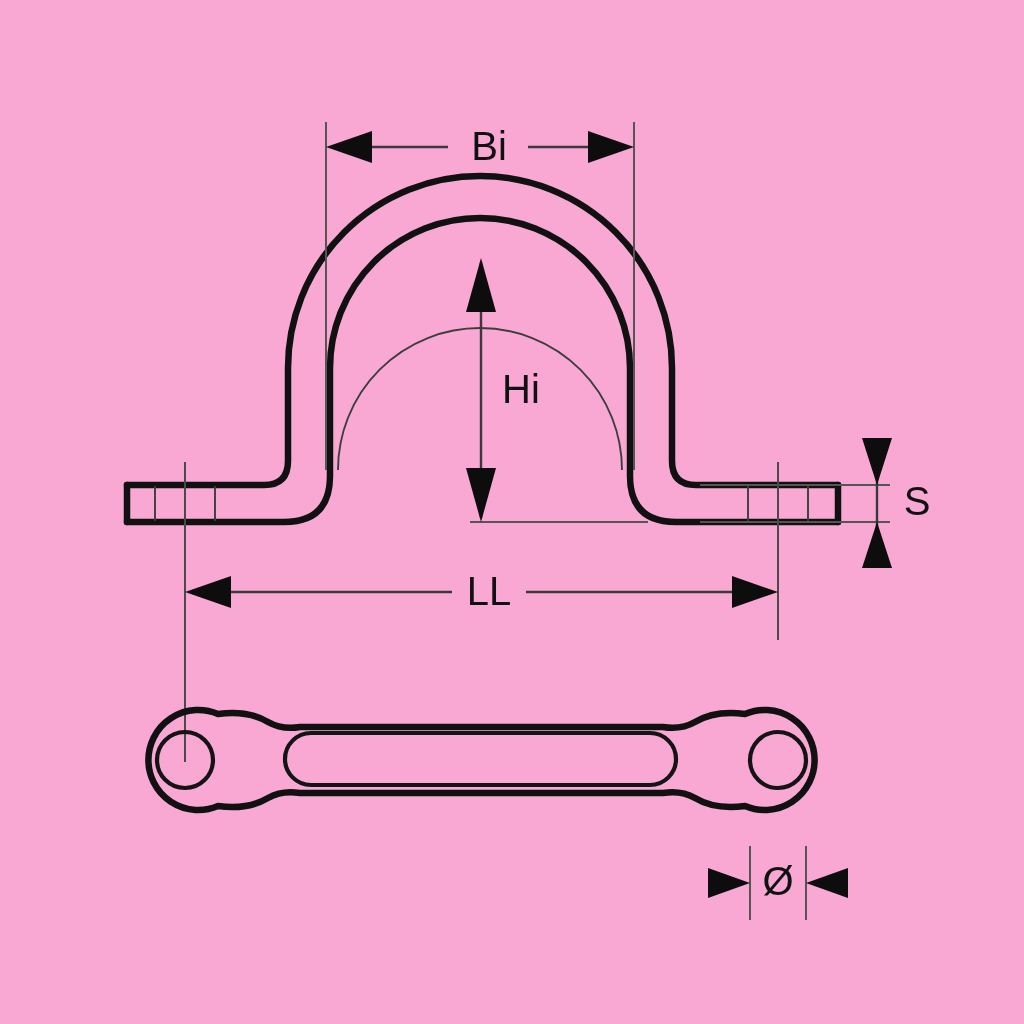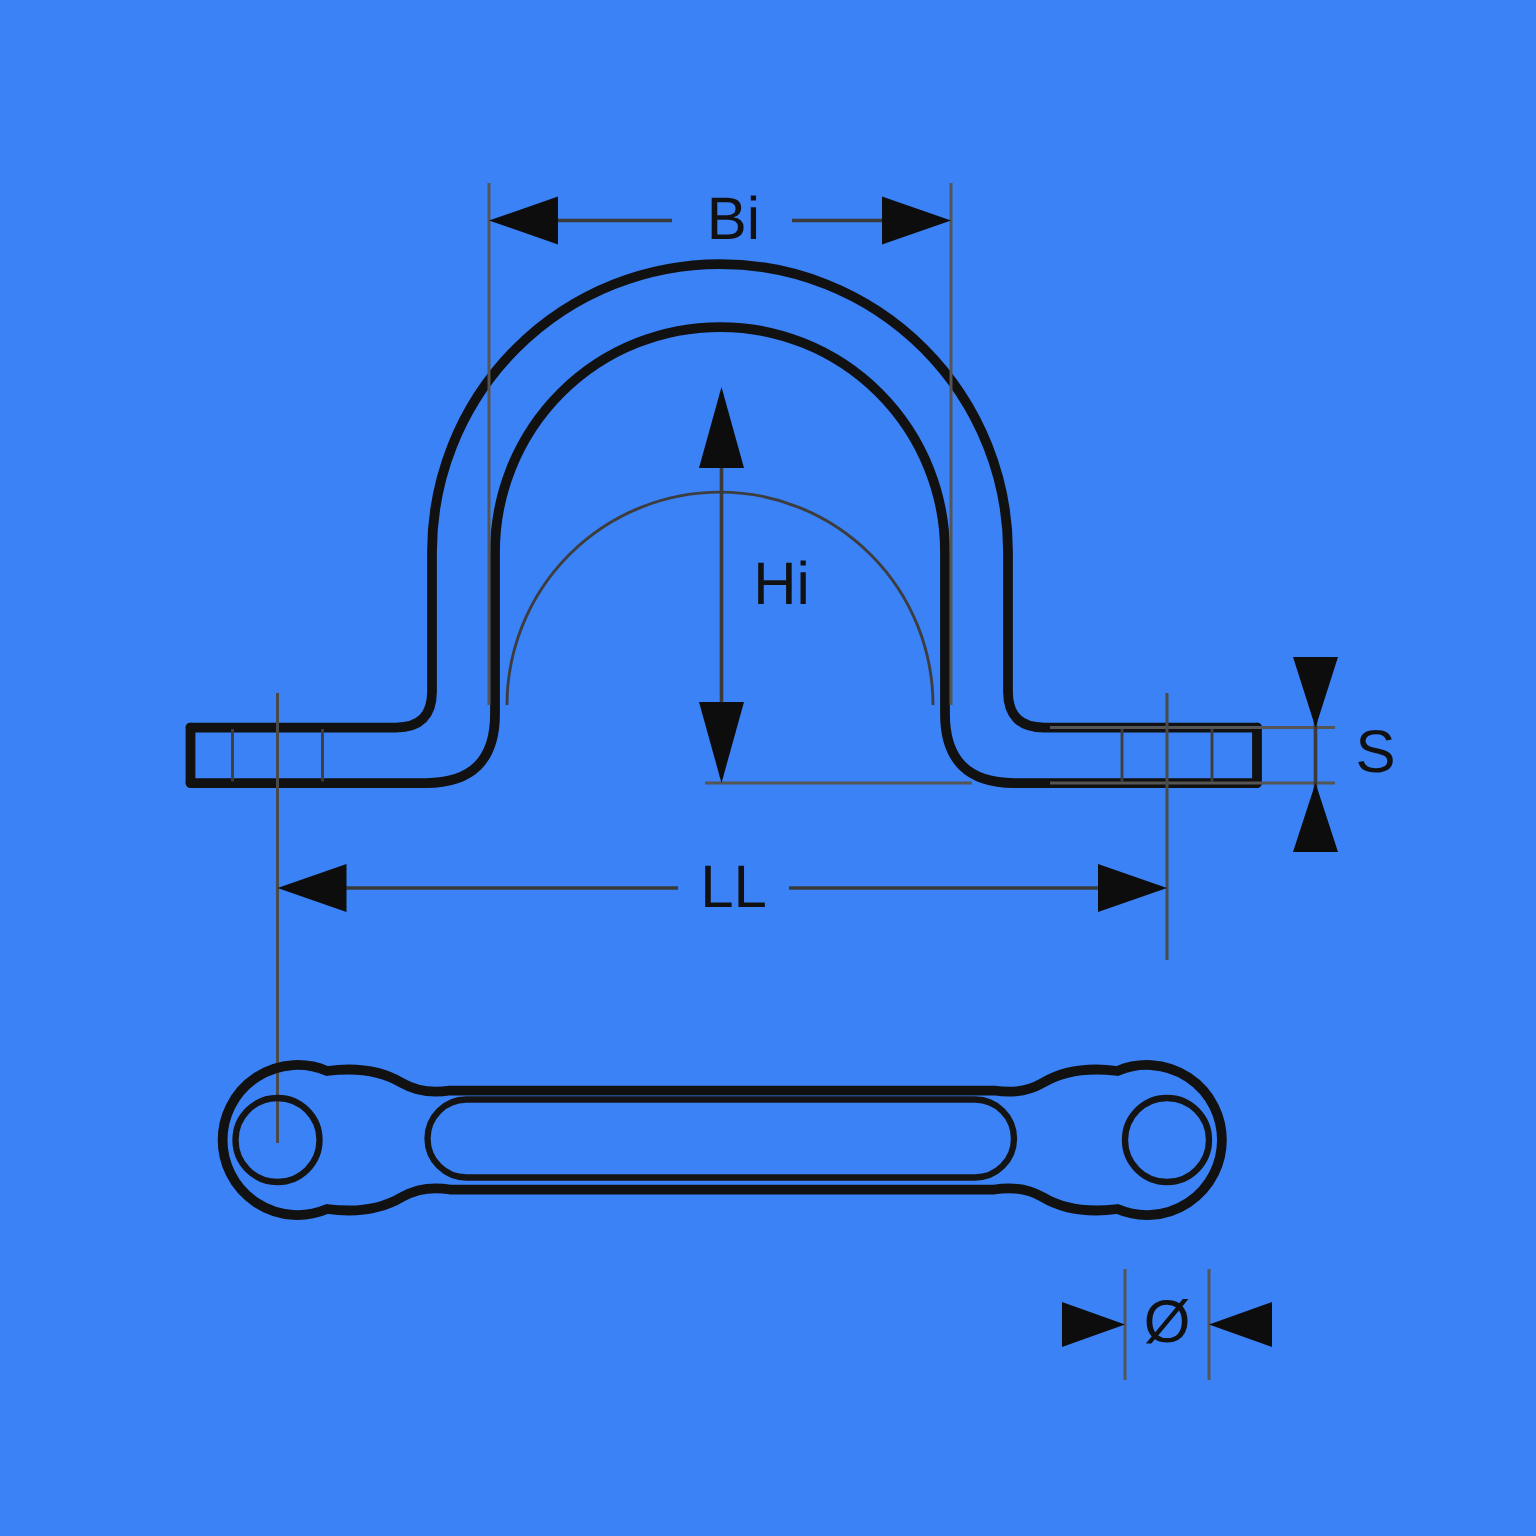--- a/index.html
+++ b/index.html
@@ -11,21 +11,21 @@
   body {
     width: 1024px;
     height: 1024px;
     font-family: "Liberation Sans", sans-serif;
     overflow: hidden;
   }
   #drawing-root {
     position: relative;
     width: 1024px;
     height: 1024px;
-    background: #3b82f6;
+    background: #f9a8d4;
   }
   svg#cad {
     display: block;
     width: 1024px;
     height: 1024px;
   }
   .thick  { fill: none; stroke: #111111; stroke-width: 6.5; stroke-linecap: round; stroke-linejoin: round; }
   .medium { fill: none; stroke: #141414; stroke-width: 4.2; stroke-linecap: round; stroke-linejoin: round; }
   .thinline { fill: none; stroke: #3d3d3d; stroke-width: 1.9; }
   .extline { fill: none; stroke: #555555; stroke-width: 2.0; }

